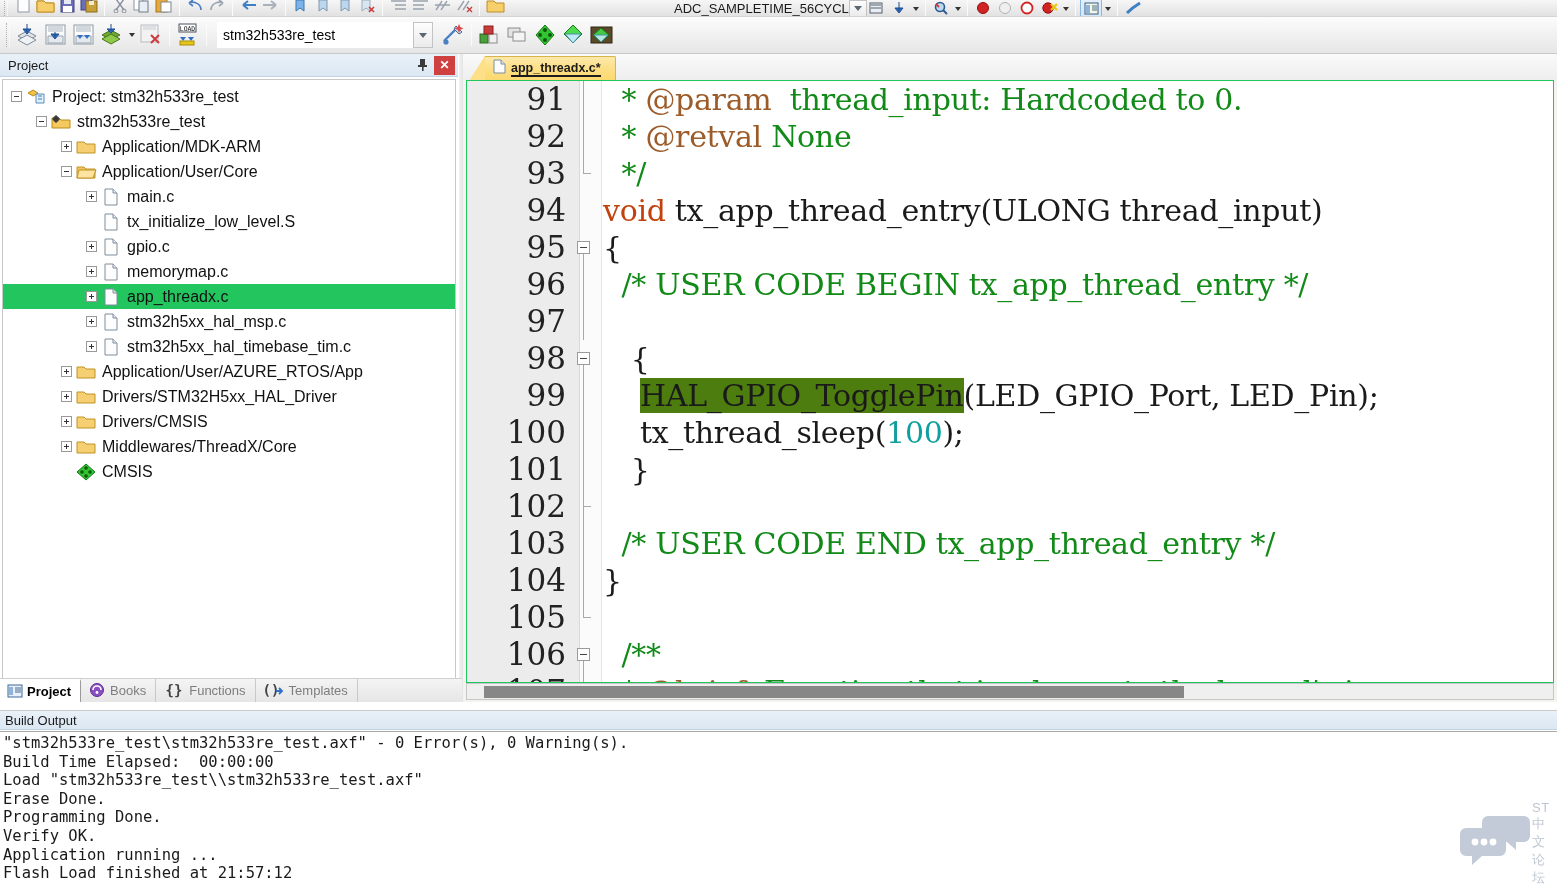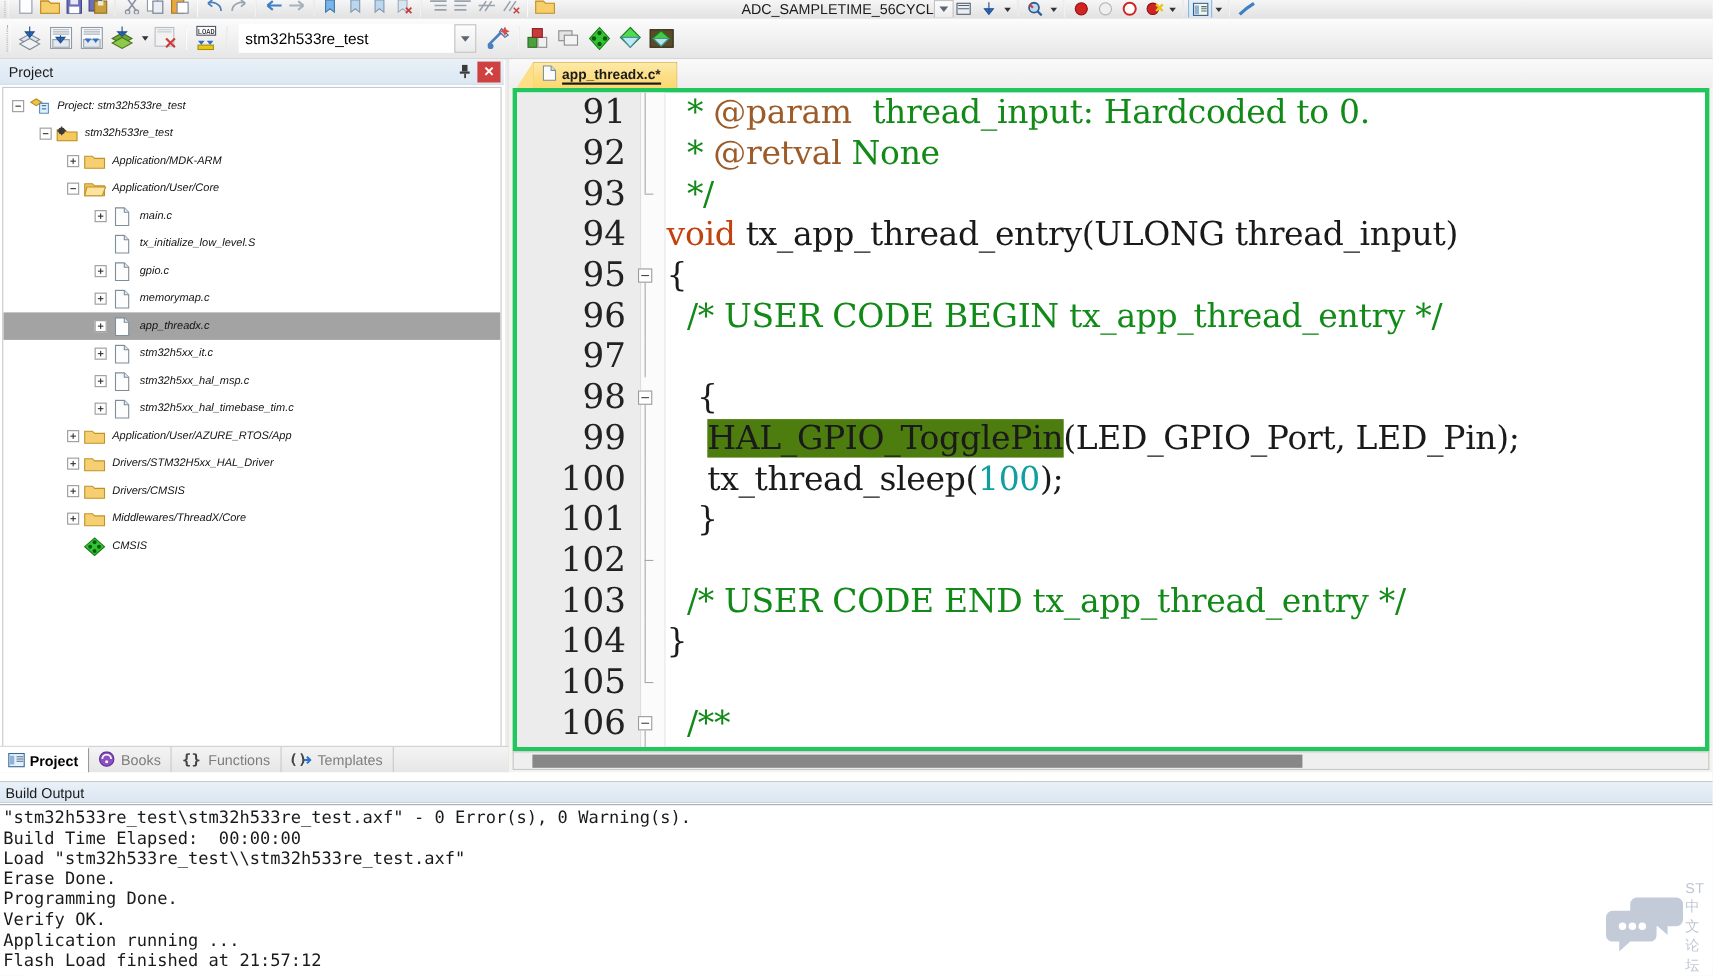--- a/index.html
+++ b/index.html
@@ -118,25 +118,24 @@
     display: flex; align-items: center; justify-content: center;
     color: #fff; font-size: 12px; font-weight: bold;
   }
   .tree-wrap {
     flex: 1; margin: 2px; border: 1px solid #c8c8c8;
     background: #fff; overflow: hidden; position: relative;
   }
   .tree { padding: 4px 0 0 0; }
   .tnode {
     display: flex; align-items: center;
-    height: 25px; font-size: 10px; color: #111;
+    height: 25px; font-size: 16px; color: #111;
     white-space: nowrap;
-    font-style: italic;
-  }
-  .tnode.selected { background: #a3a3a3; }
+  }
+  .tnode.selected { background: #22c55e; }
   .tgl {
     width: 11px; height: 11px; flex: none;
     border: 1px solid #9a9a9a; background: #fff;
     position: relative; margin-right: 3px;
   }
   .tgl::before {
     content: ""; position: absolute; left: 2px; top: 4px;
     width: 5px; height: 1px; background: #333;
   }
   .tgl.plus::after {
@@ -195,21 +194,21 @@
     border-color: transparent transparent #fcdf86 transparent;
   }
   .etab-label {
     font-size: 12.5px; font-weight: bold; color: #1b1b1b;
     border-bottom: 2px solid #1b1b1b; padding-bottom: 0px;
   }
   .editor-body {
     position: absolute; left: 3px; top: 26px;
     width: 1088px; height: 603px;
     background: #fff;
-    border: 4px solid #22c55e;
+    border: 1px solid #22c55e;
     overflow: hidden;
   }
   .gutter {
     position: absolute; left: 0; top: 0;
     width: 113px; height: 100%;
     background: #ececec;
     border-right: 1px solid #d9d9d9;
   }
   .foldcol {
     position: absolute; left: 113px; top: 0;
@@ -734,31 +733,20 @@
           <div class="tnode selected">
             <div style="width: 83px; flex: 0 0 auto;"></div>
             <div class="tgl plus"></div>
             <span class="ticon">
               <svg width="18" height="18">
                 <path d="M3 1 h8 l4 4 v12 H3z" fill="#fdfdfd" stroke="#7e8d9c"></path>
                 <path d="M11 1 v4 h4" fill="#e2eaf2" stroke="#7e8d9c"></path>
               </svg>
             </span>
             <span>app_threadx.c</span>
-          </div>
-          <div class="tnode">
-            <div style="width: 83px; flex: 0 0 auto;"></div>
-            <div class="tgl plus"></div>
-            <span class="ticon">
-              <svg width="18" height="18">
-                <path d="M3 1 h8 l4 4 v12 H3z" fill="#fdfdfd" stroke="#7e8d9c"></path>
-                <path d="M11 1 v4 h4" fill="#e2eaf2" stroke="#7e8d9c"></path>
-              </svg>
-            </span>
-            <span>stm32h5xx_it.c</span>
           </div>
           <div class="tnode">
             <div style="width: 83px; flex: 0 0 auto;"></div>
             <div class="tgl plus"></div>
             <span class="ticon">
               <svg width="18" height="18">
                 <path d="M3 1 h8 l4 4 v12 H3z" fill="#fdfdfd" stroke="#7e8d9c"></path>
                 <path d="M11 1 v4 h4" fill="#e2eaf2" stroke="#7e8d9c"></path>
               </svg>
             </span>

